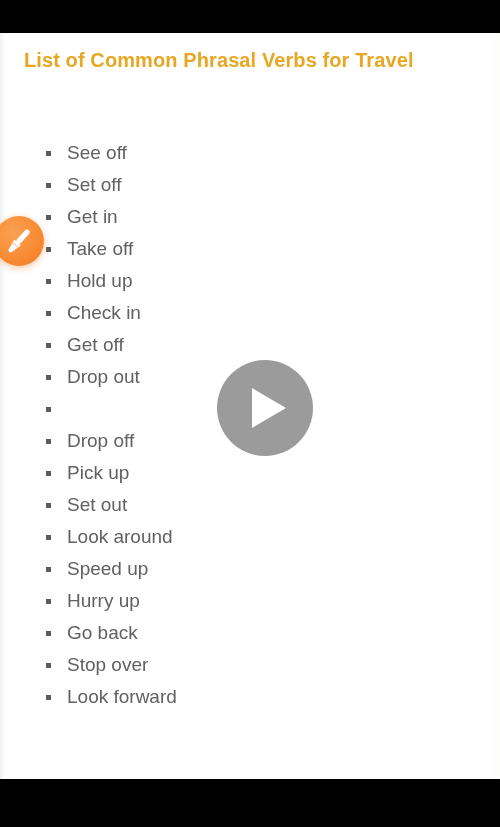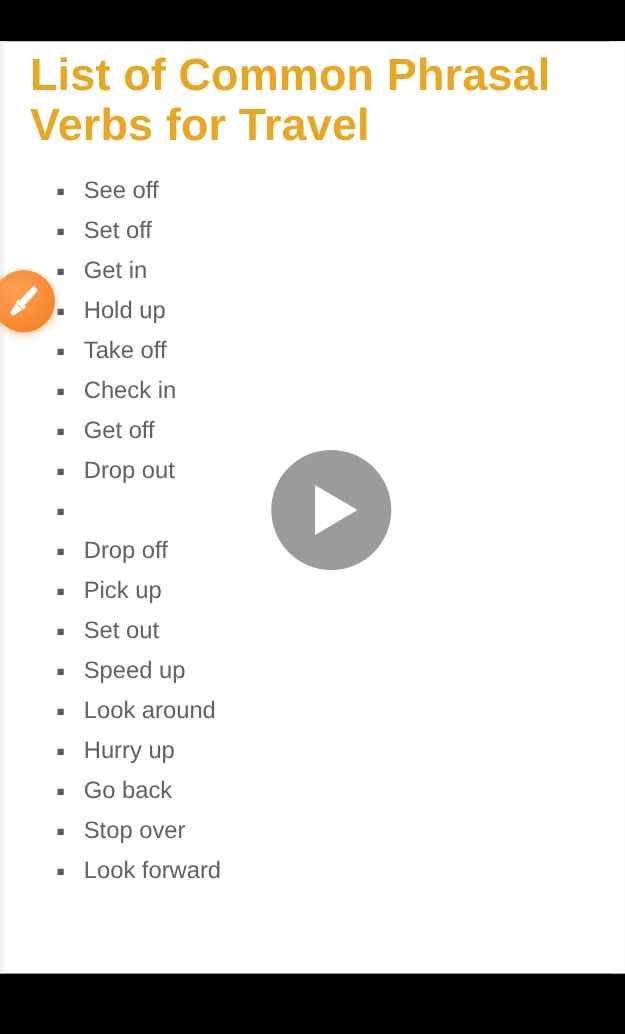--- a/index.html
+++ b/index.html
@@ -69,21 +69,21 @@
     height: 100%;
     background: linear-gradient(to left, #fcfcfb 0%, #ffffff 100%);
   }
 
   
   .title {
     position: absolute;
     left: 24px;
     top: 7px;
     width: 460px;
-    font-size: 36px;
+    font-size: 20px;
     line-height: 40px;
     font-weight: bold;
     color: #e8a722;
     letter-spacing: 0.1px;
   }
 
   
   .verb-list {
     position: absolute;
     left: 0;
@@ -171,28 +171,28 @@
       <li class="verb-item">
         <span class="verb-bullet"></span>
         <span>Set off</span>
       </li>
       <li class="verb-item">
         <span class="verb-bullet"></span>
         <span>Get in</span>
       </li>
       <li class="verb-item">
         <span class="verb-bullet"></span>
+        <span>Take off</span>
+      </li>
+      <li class="verb-item">
+        <span class="verb-bullet"></span>
         <span>Hold up</span>
       </li>
       <li class="verb-item">
         <span class="verb-bullet"></span>
-        <span>Take off</span>
-      </li>
-      <li class="verb-item">
-        <span class="verb-bullet"></span>
         <span>Check in</span>
       </li>
       <li class="verb-item">
         <span class="verb-bullet"></span>
         <span>Get off</span>
       </li>
       <li class="verb-item">
         <span class="verb-bullet"></span>
         <span>Drop out</span>
       </li>
@@ -206,25 +206,25 @@
       <li class="verb-item">
         <span class="verb-bullet"></span>
         <span>Pick up</span>
       </li>
       <li class="verb-item">
         <span class="verb-bullet"></span>
         <span>Set out</span>
       </li>
       <li class="verb-item">
         <span class="verb-bullet"></span>
+        <span>Look around</span>
+      </li>
+      <li class="verb-item">
+        <span class="verb-bullet"></span>
         <span>Speed up</span>
-      </li>
-      <li class="verb-item">
-        <span class="verb-bullet"></span>
-        <span>Look around</span>
       </li>
       <li class="verb-item">
         <span class="verb-bullet"></span>
         <span>Hurry up</span>
       </li>
       <li class="verb-item">
         <span class="verb-bullet"></span>
         <span>Go back</span>
       </li>
       <li class="verb-item">

